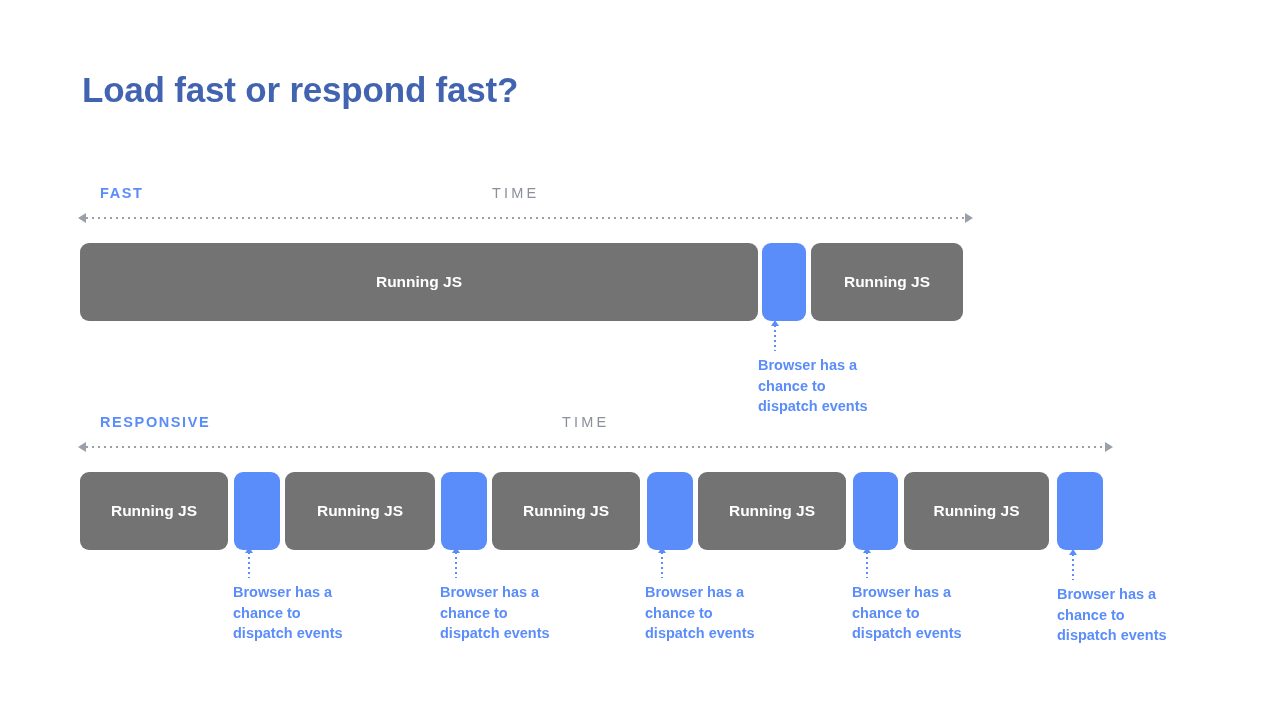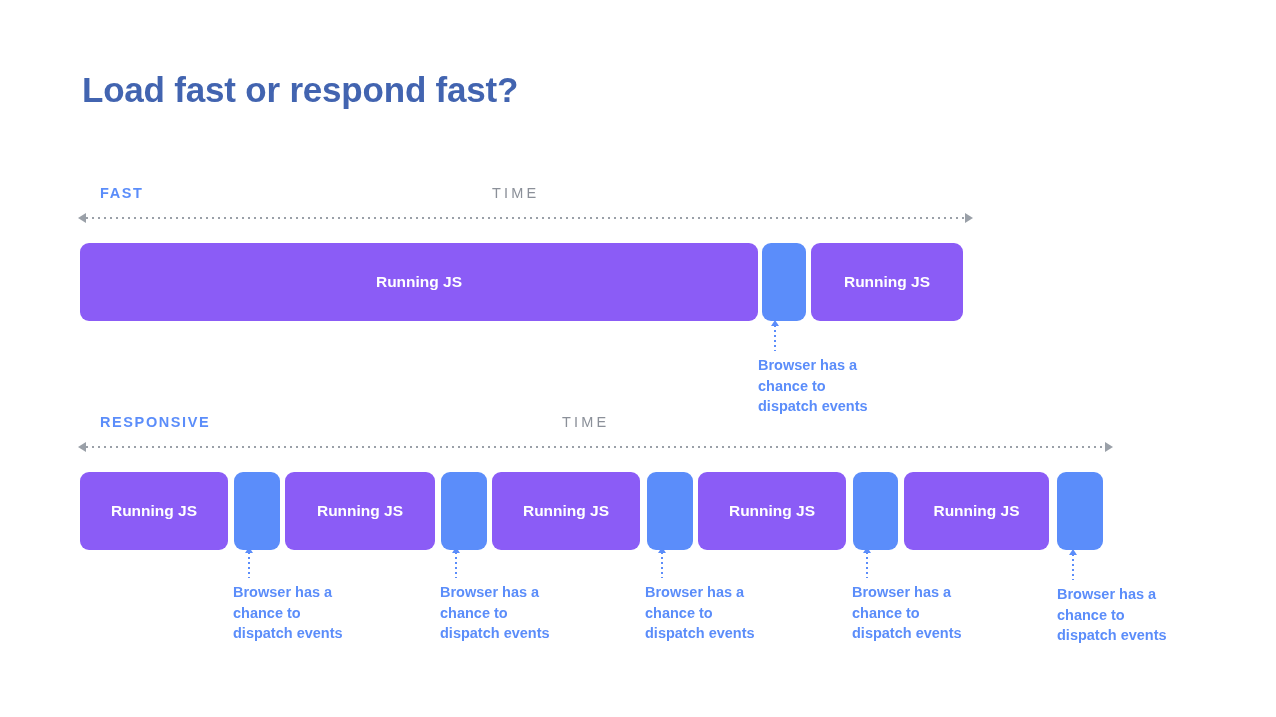--- a/index.html
+++ b/index.html
@@ -75,21 +75,21 @@
     height: 78px;
     border-radius: 9px;
     display: flex;
     align-items: center;
     justify-content: center;
     color: #ffffff;
     font-size: 15.5px;
     font-weight: bold;
     white-space: nowrap;
   }
-  .blk.js  { background: #8b5cf6; }
+  .blk.js  { background: #737373; }
   .blk.gap { background: #5b8dfa; }
 
   
   .callout { position: absolute; }
 
   .callout .stem {
     position: absolute;
     top: 0;
     width: 2px;
     height: 26px;

